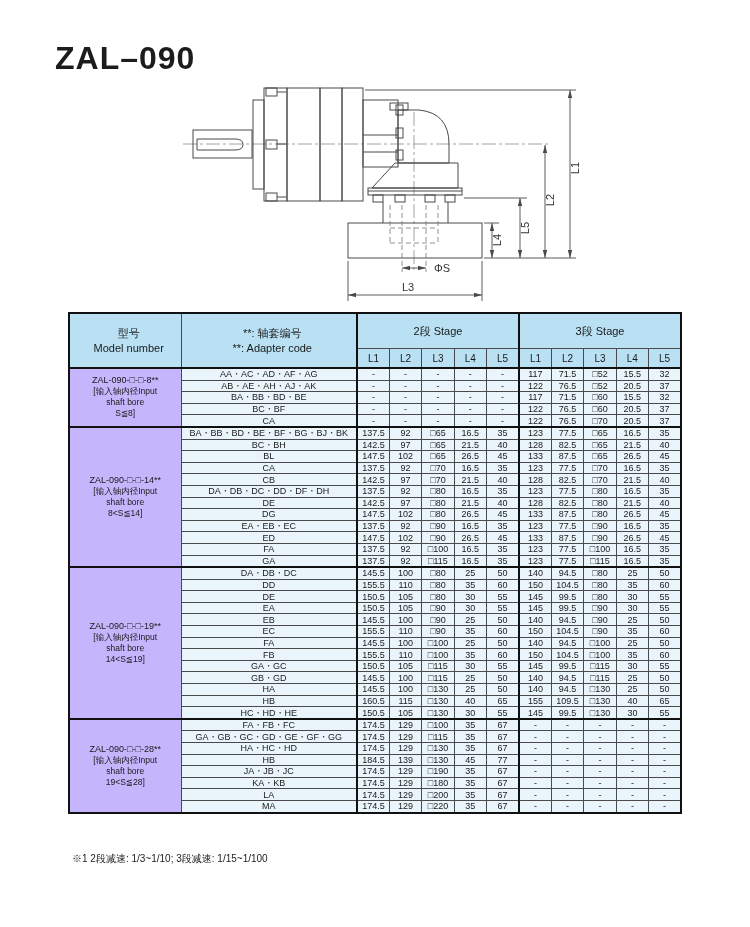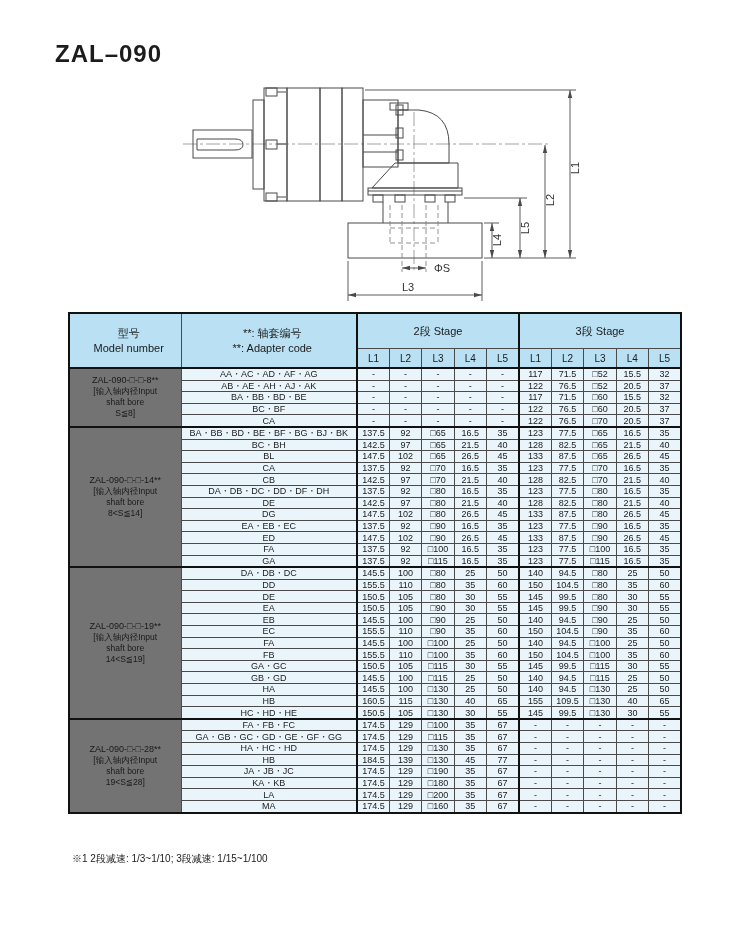--- a/index.html
+++ b/index.html
@@ -1,40 +1,40 @@
 <!DOCTYPE html>
 <html><head>
 <meta charset="utf-8">
 <style>
   html,body{margin:0;padding:0;}
   body{
     width:750px;height:927px;position:relative;background:#ffffff;
     font-family:"Liberation Sans",sans-serif;color:#1a1a1a;overflow:hidden;
   }
   .title{
-    position:absolute;left:55px;top:40px;font-size:24px;font-weight:bold;
+    position:absolute;left:55px;top:40px;font-size:32px;font-weight:bold;
     letter-spacing:1px;color:#1c1c1c;
   }
   #drawing{position:absolute;left:0;top:0;}
   #spec-table{
     position:absolute;left:68px;top:312px;width:612px;
     border-collapse:collapse;table-layout:fixed;
     border:2px solid #111;
   }
   #spec-table th,#spec-table td{
     border:1px solid #4a4a4a;padding:0;text-align:center;vertical-align:middle;
     overflow:hidden;white-space:nowrap;
   }
   #spec-table thead th{background:#b9e1f3;font-weight:normal;}
   #spec-table thead tr.main th{height:34px;font-size:11px;}
   #spec-table thead tr.sub th{height:18px;font-size:10px;border-bottom:2px solid #111;}
   #spec-table thead th[rowspan]{border-bottom:2px solid #111;padding-left:7px;}
   #spec-table tbody td{background:#e9f4fb;font-size:9px;height:10.6px;line-height:10px;}
   #spec-table tbody td.model{
-    background:#737373;font-size:8.5px;line-height:11px;white-space:normal;
+    background:#c4b5fd;font-size:8.5px;line-height:11px;white-space:normal;
   }
   #spec-table tbody td.model .m1{font-size:9px;}
   .bl2{border-left:2px solid #111 !important;}
   .bt2{border-top:2px solid #111 !important;}
   .hdr2{line-height:15px;}
   .footnote{
     position:absolute;top:851px;font-size:10px;line-height:16px;color:#222;
     font-family:"Liberation Sans",sans-serif;white-space:nowrap;
   }
   #fn-left{left:72px;}
@@ -685,21 +685,21 @@
         <td class="num bl2">-</td>
         <td class="num">-</td>
         <td class="num">-</td>
         <td class="num">-</td>
         <td class="num">-</td>
       </tr>
       <tr>
         <td class="code">MA</td>
         <td class="num bl2">174.5</td>
         <td class="num">129</td>
-        <td class="num">□160</td>
+        <td class="num">□220</td>
         <td class="num">35</td>
         <td class="num">67</td>
         <td class="num bl2">-</td>
         <td class="num">-</td>
         <td class="num">-</td>
         <td class="num">-</td>
         <td class="num">-</td>
       </tr>
     </tbody>
 </table>

